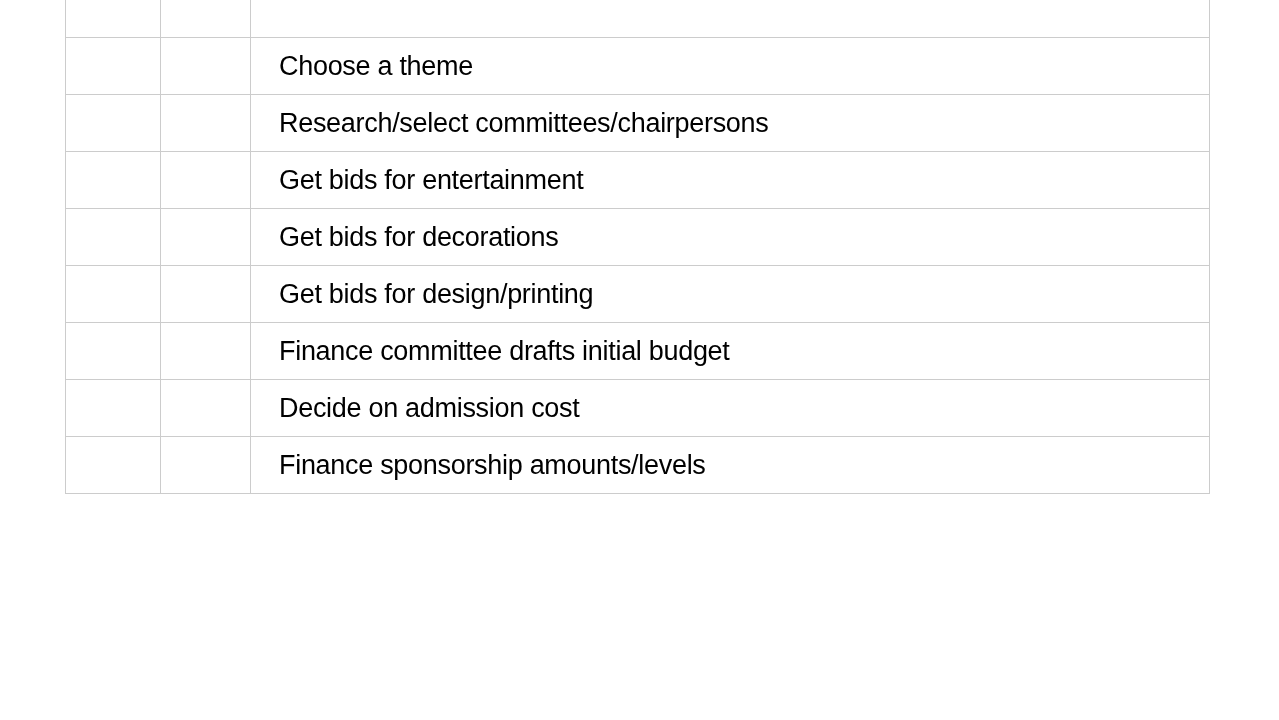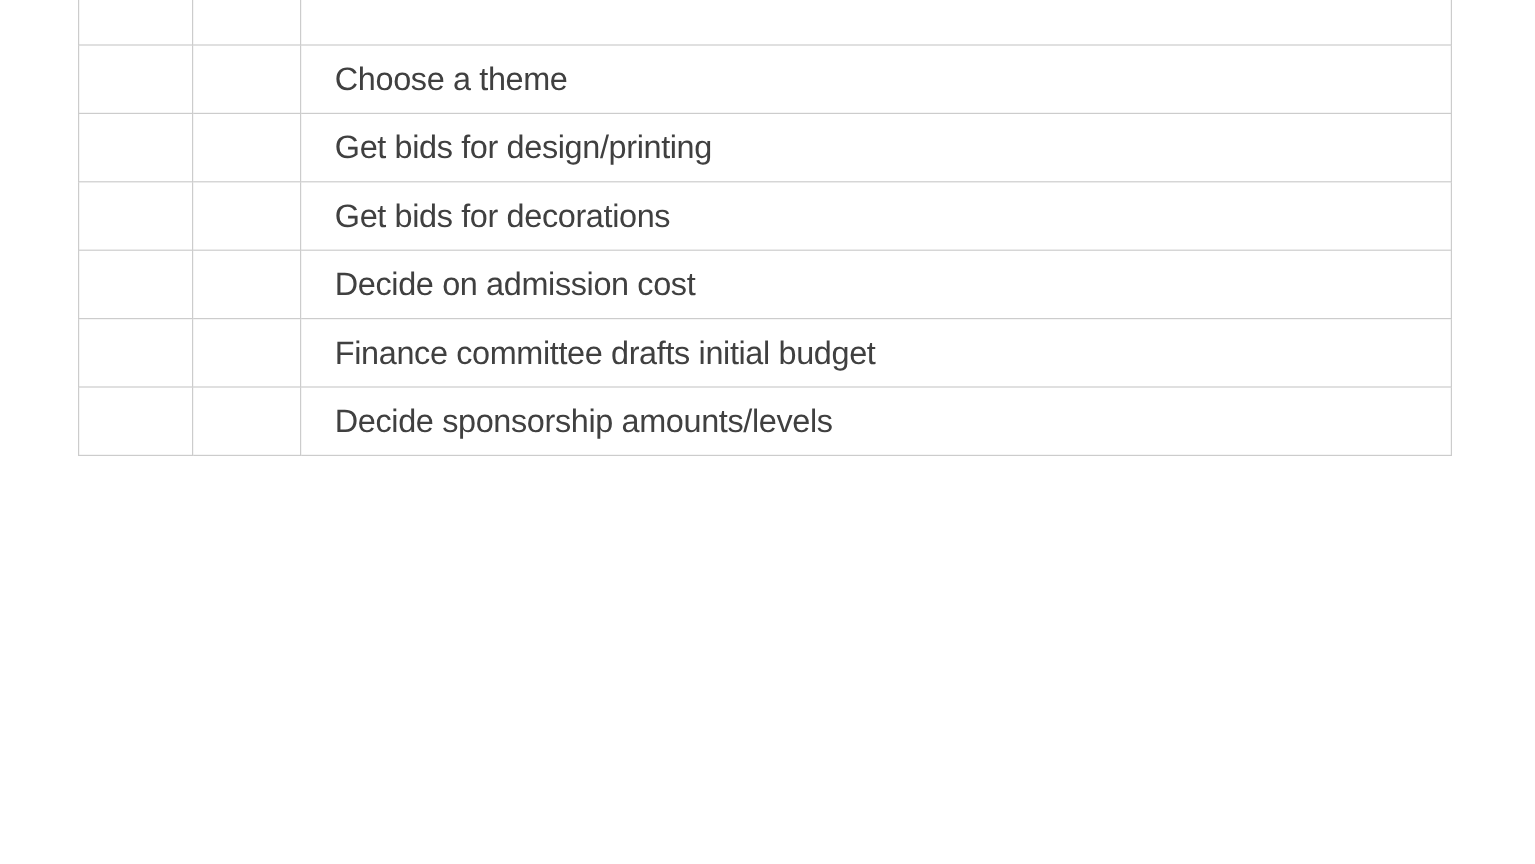--- a/index.html
+++ b/index.html
@@ -33,21 +33,21 @@
     }
     td.col-1 {
       width: 95px;
     }
     td.col-2 {
       width: 90px;
     }
     td.col-3 {
       padding-left: 28px;
       font-size: 27px;
-      color: #404040;
+      color: #000000;
       letter-spacing: -0.3px;
     }
   </style>
 </head>
 <body>
 
 <div class="table-container">
   <table>
     <tbody>
       <tr>
@@ -56,38 +56,48 @@
         <td class="col-3"></td>
       </tr>
       <tr>
         <td class="col-1"></td>
         <td class="col-2"></td>
         <td class="col-3">Choose a theme</td>
       </tr>
       <tr>
         <td class="col-1"></td>
         <td class="col-2"></td>
-        <td class="col-3">Get bids for design/printing</td>
+        <td class="col-3">Research/select committees/chairpersons</td>
+      </tr>
+      <tr>
+        <td class="col-1"></td>
+        <td class="col-2"></td>
+        <td class="col-3">Get bids for entertainment</td>
       </tr>
       <tr>
         <td class="col-1"></td>
         <td class="col-2"></td>
         <td class="col-3">Get bids for decorations</td>
       </tr>
       <tr>
         <td class="col-1"></td>
         <td class="col-2"></td>
-        <td class="col-3">Decide on admission cost</td>
+        <td class="col-3">Get bids for design/printing</td>
       </tr>
       <tr>
         <td class="col-1"></td>
         <td class="col-2"></td>
         <td class="col-3">Finance committee drafts initial budget</td>
       </tr>
       <tr>
         <td class="col-1"></td>
         <td class="col-2"></td>
-        <td class="col-3">Decide sponsorship amounts/levels</td>
+        <td class="col-3">Decide on admission cost</td>
+      </tr>
+      <tr>
+        <td class="col-1"></td>
+        <td class="col-2"></td>
+        <td class="col-3">Finance sponsorship amounts/levels</td>
       </tr>
 
     </tbody>
   </table>
 </div>
 
 </body></html>

